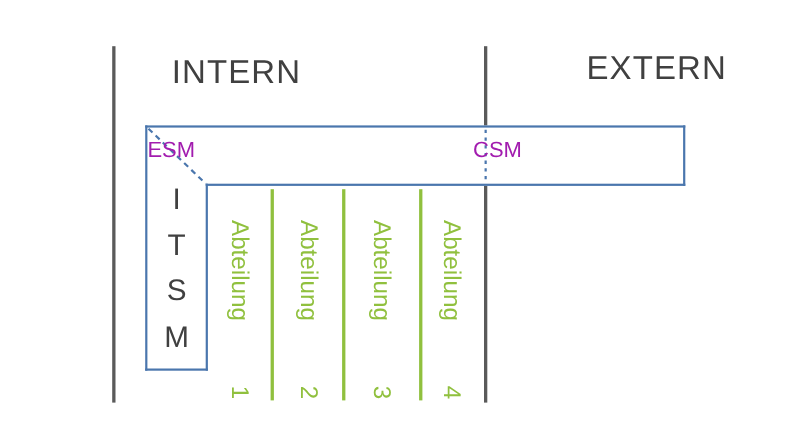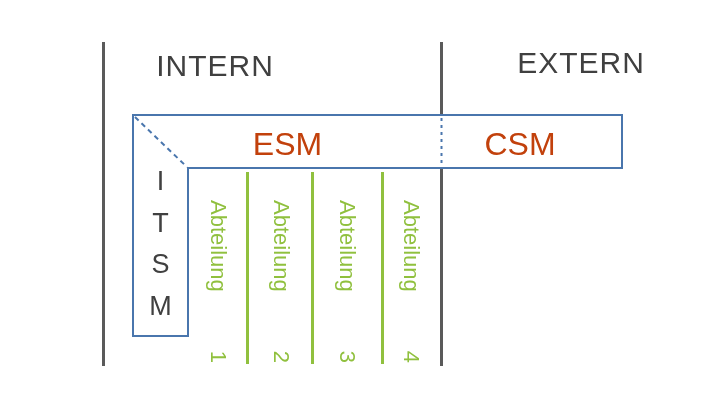--- a/index.html
+++ b/index.html
@@ -26,23 +26,23 @@
   .zone-label {
     color: #404040;
     font-size: 30px;
     letter-spacing: 1px;
     text-align: center;
     white-space: nowrap;
   }
 
   
   .bar-label {
-    color: #c2410c;
-    font-size: 32px;
-    text-align: center;
+    color: #a21caf;
+    font-size: 20px;
+    text-align: left;
     white-space: nowrap;
   }
 
   
   #itsm-letters {
     left: 132px; top: 168px; width: 57px; height: 152px;
     display: flex; flex-direction: column;
     justify-content: space-between; align-items: center;
     color: #404040; font-size: 27px; line-height: 1;
   }
@@ -73,21 +73,21 @@
 </head>
 <body>
 
 <div id="stage">
 
   <div class="abs dark-line" style="left:102px; top:42px; width:3px; height:324px;"></div>
   <div class="abs dark-line" style="left:440px; top:42px; width:3px; height:72px;"></div>
   <div class="abs dark-line" style="left:440px; top:169px; width:3px; height:197px;"></div>
 
   <div class="abs zone-label" style="left:115px; top:49px; width:200px;">INTERN</div>
-  <div class="abs zone-label" style="left:481px; top:46px; width:200px;">EXTERN</div>
+  <div class="abs zone-label" style="left:497px; top:46px; width:200px;">EXTERN</div>
 
   <div class="abs blue-seg" style="left:132px; top:114px; width:491px; height:2px;"></div>
   <div class="abs blue-seg" style="left:621px; top:114px; width:2px; height:55px;"></div>
   <div class="abs blue-seg" style="left:187px; top:167px; width:436px; height:2px;"></div>
 
   <div class="abs blue-seg" style="left:132px; top:114px; width:2px; height:223px;"></div>
   <div class="abs blue-seg" style="left:187px; top:167px; width:2px; height:170px;"></div>
   <div class="abs blue-seg" style="left:132px; top:335px; width:57px; height:2px;"></div>
 
   <svg class="overlay" width="723" height="407" viewBox="0 0 723 407">

